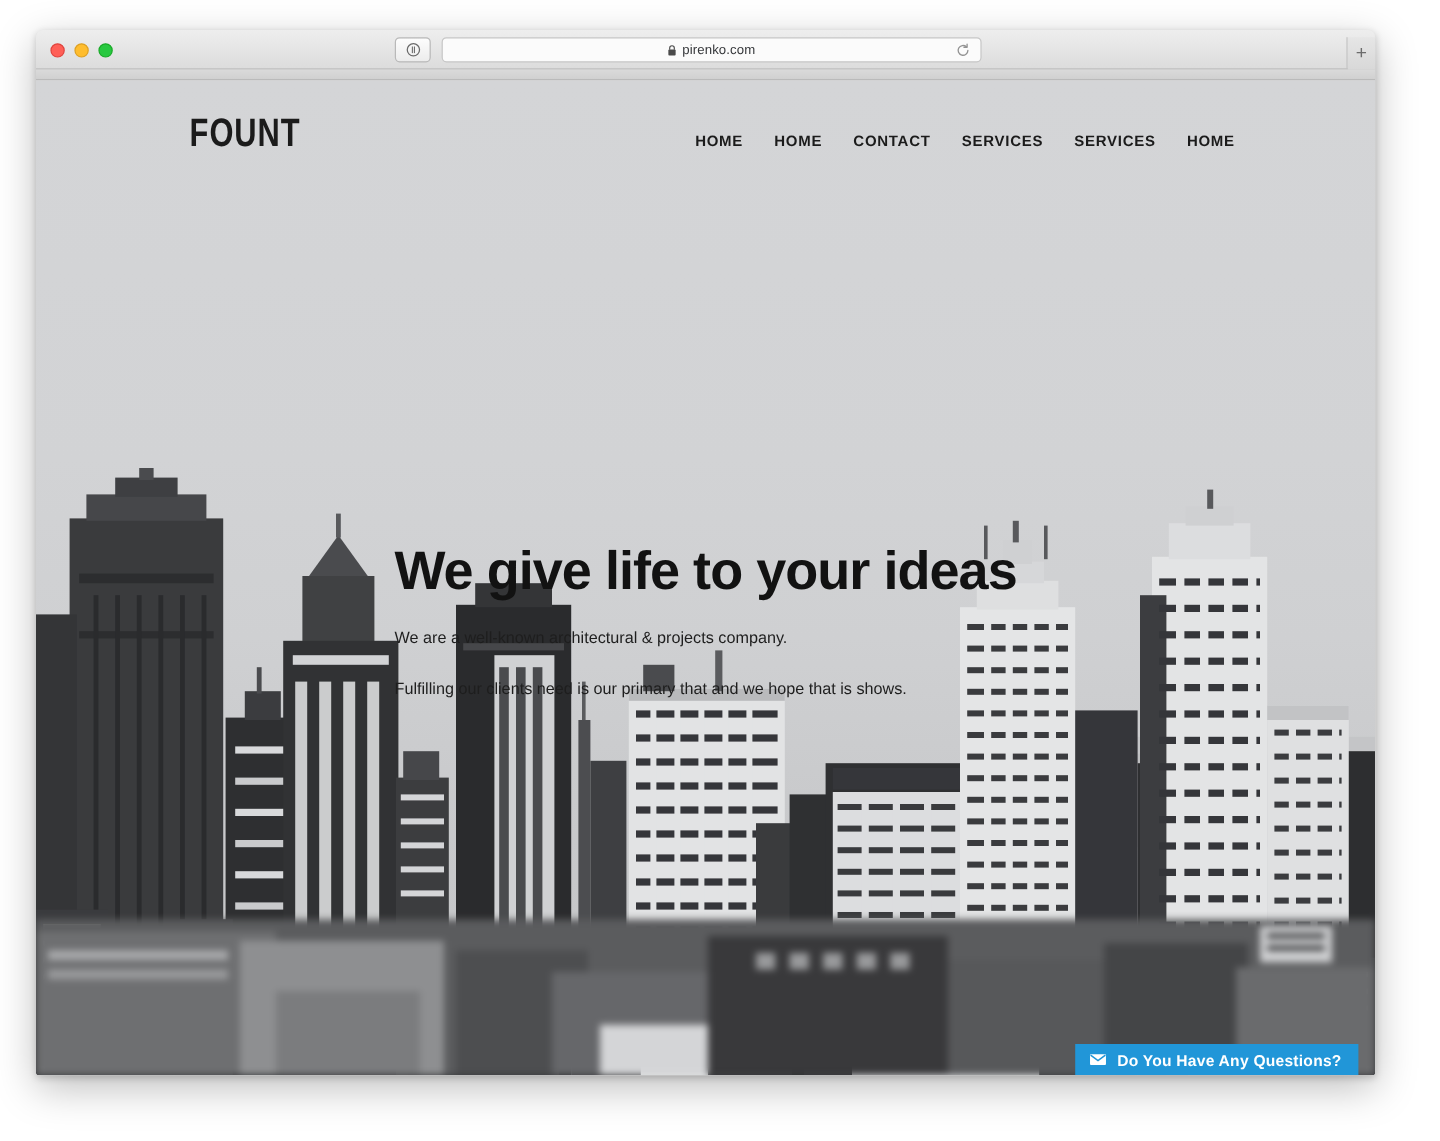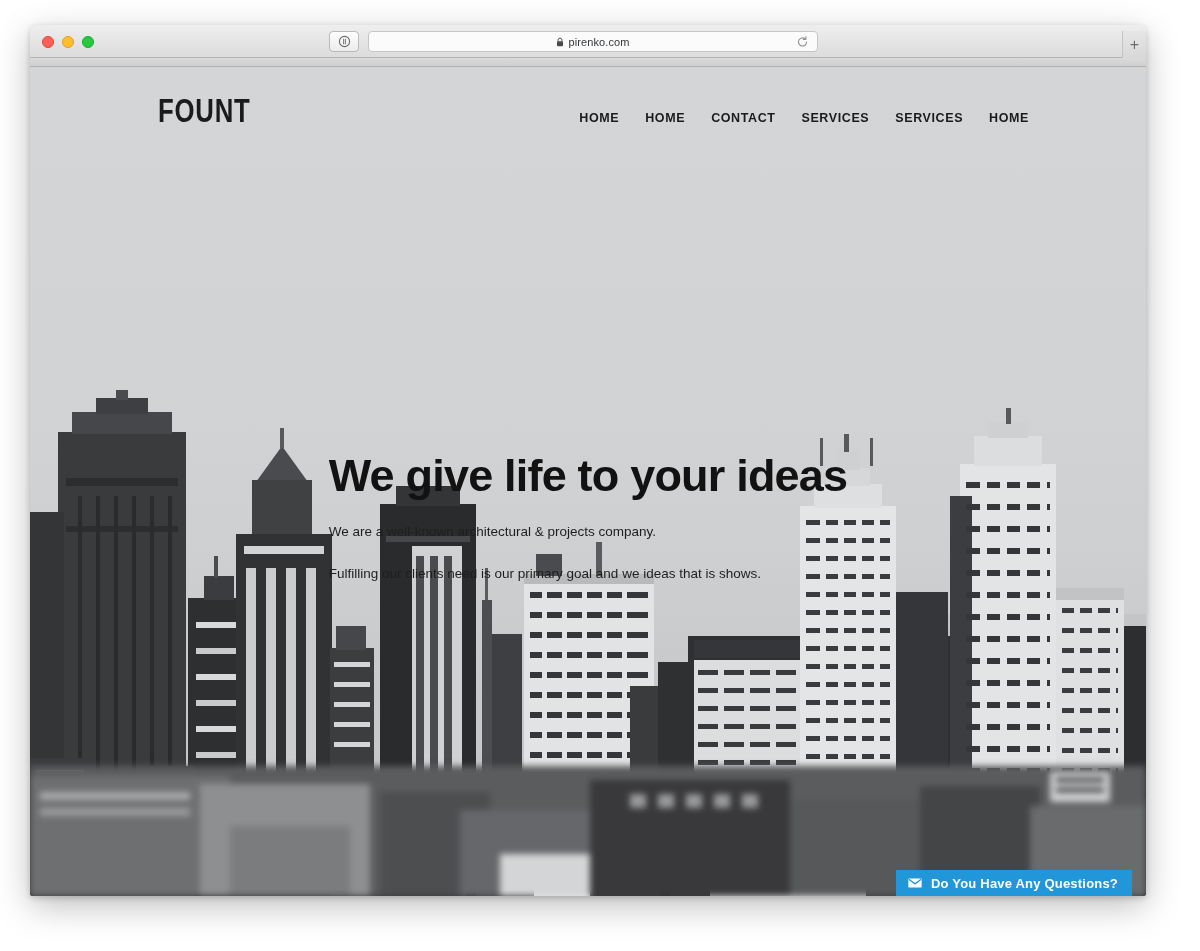--- a/index.html
+++ b/index.html
@@ -491,21 +491,21 @@
           <a href="#">SERVICES</a>
           <a href="#">SERVICES</a>
           <a href="#">HOME</a>
         </nav>
       </div>
 
       <div class="hero">
         <div class="hero-inner">
           <h1>We give life to your ideas</h1>
           <p>We are a well-known architectural &amp; projects company.</p>
-          <p>Fulfilling our clients need is our primary goal and we ideas that is shows.</p>
+          <p>Fulfilling our clients need is our primary that and we hope that is shows.</p>
         </div>
       </div>
 
       <div class="cta">
         <svg class="env" viewBox="0 0 20 14">
           <rect x="0.5" y="0.5" width="19" height="13" rx="1.2" fill="#ffffff"></rect>
           <path d="M1.2 1.6 L10 8.2 L18.8 1.6" fill="none" stroke="#2196d8" stroke-width="1.8"></path>
         </svg>
         <span>Do You Have Any Questions?</span>
       </div>

